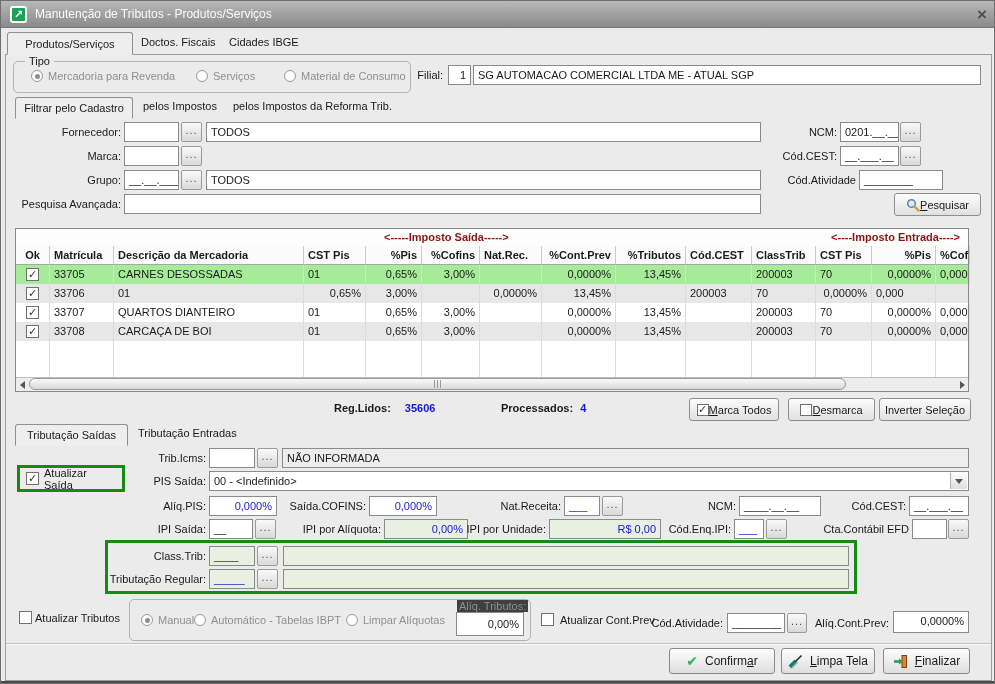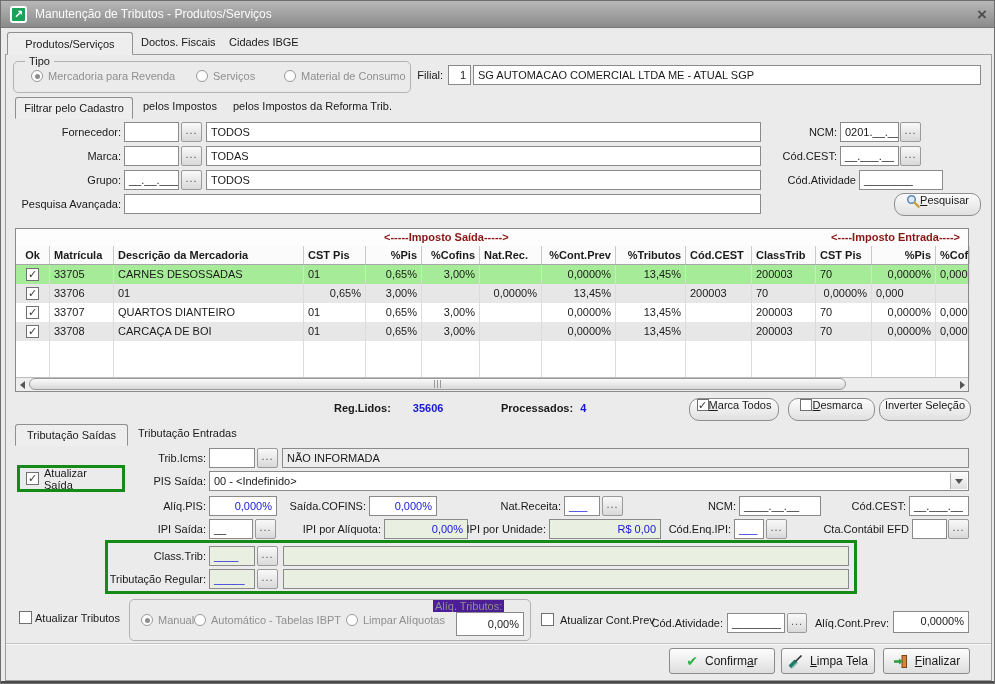--- a/index.html
+++ b/index.html
@@ -31,21 +31,21 @@
 .blue{color:#1616d8}
 .right{text-align:right}
 .center{text-align:center}
 .b{font-weight:bold}
 .btn3{border:1px solid #9a9a9a;background:linear-gradient(#f9f9f9,#d9d9d9);border-radius:2px;height:20px;text-align:center;line-height:15px;color:#555;letter-spacing:1px}
 .combo-arrow{position:absolute;right:1px;top:1px;bottom:1px;width:17px;background:linear-gradient(#fcfcfc,#dedede);border-left:1px solid #b0b0b0;display:flex;align-items:center;justify-content:center}
 .tri-down{width:0;height:0;border-left:4px solid transparent;border-right:4px solid transparent;border-top:5px solid #555}
 .tri-left{width:0;height:0;border-top:4px solid transparent;border-bottom:4px solid transparent;border-right:5px solid #555}
 .tri-right{width:0;height:0;border-top:4px solid transparent;border-bottom:4px solid transparent;border-left:5px solid #555}
 .cb{width:13px;height:13px;border:1px solid #707070;background:#fff;display:inline-flex;align-items:center;justify-content:center;font-size:11px;color:#333;flex:none;line-height:1}
-.wbtn{border:1px solid #8e8e8e;background:linear-gradient(#fcfcfc,#e0e0e0);border-radius:10px;display:flex;align-items:flex-start;justify-content:center;gap:0;white-space:nowrap}
+.wbtn{border:1px solid #8e8e8e;background:linear-gradient(#fcfcfc,#e0e0e0);border-radius:3px;display:flex;align-items:center;justify-content:center;gap:0;white-space:nowrap}
 .green-annot{border:3px solid #168a16}
 
 .grid-wrap{border:1px solid #8a8a8a;background:#fff}
 .grid-grouprow{position:relative;height:17px;background:#fdfdfd;font-weight:bold;color:#8b1515}
 .grid-cols{display:grid;grid-template-columns:34px 64px 190px 62px 56px 58px 62px 74px 70px 66px 64px 56px 64px 34px}
 .grid-header{height:19px;border-bottom:1px solid #a8a8a8;background:#fbfbfb}
 .grid-header .gc{font-weight:bold;border-right:1px solid #c9c9c9}
 .gc{padding:2px 4px;line-height:14px;white-space:nowrap;overflow:hidden;border-right:1px solid #dcdcdc}
 .grid-row{height:19px}
 .grid-row.sel{background:#a6eb97}
@@ -109,21 +109,20 @@
   <div class="abs inp" style="left:123px;top:121px;width:55px"></div>
   <div class="abs btn3" style="left:180px;top:121px;width:21px">...</div>
   <div class="abs inp" style="left:205px;top:121px;width:555px">TODOS</div>
   <div class="abs lbl" style="left:776px;top:121px;width:60px">NCM:</div>
   <div class="abs inp" style="left:839px;top:121px;width:59px">0201.__.__</div>
   <div class="abs btn3" style="left:899px;top:121px;width:21px">...</div>
 
   <div class="abs lbl" style="left:6px;top:145px;width:114px">Marca:</div>
   <div class="abs inp" style="left:123px;top:145px;width:55px"></div>
   <div class="abs btn3" style="left:180px;top:145px;width:21px">...</div>
-  <div class="abs inp" style="left:205px;top:145px;width:555px">TODAS</div>
   <div class="abs lbl" style="left:776px;top:145px;width:60px">Cód.CEST:</div>
   <div class="abs inp" style="left:839px;top:145px;width:59px">__.___.__</div>
   <div class="abs btn3" style="left:899px;top:145px;width:21px">...</div>
 
   <div class="abs lbl" style="left:6px;top:169px;width:114px">Grupo:</div>
   <div class="abs inp" style="left:123px;top:169px;width:55px">__.__.___</div>
   <div class="abs btn3" style="left:180px;top:169px;width:21px">...</div>
   <div class="abs inp" style="left:205px;top:169px;width:555px">TODOS</div>
   <div class="abs lbl" style="left:740px;top:169px;width:115px">Cód.Atividade</div>
   <div class="abs inp" style="left:858px;top:169px;width:84px">________</div>
@@ -293,21 +292,21 @@
         <div class="sb-thumb">
             <div class="sb-grip"></div>
           </div>
       </div>
       <div class="sb-btn">
           <span class="tri-right"></span>
         </div>
     </div>
   </div>
 
-  <div class="abs" style="left:333px;top:401px;display:flex;gap:22px">
+  <div class="abs" style="left:333px;top:401px;display:flex;gap:14px">
     <span class="b">Reg.Lidos:</span>
     <span class="b blue">35606</span>
   </div>
   <div class="abs" style="left:500px;top:401px;display:flex;gap:7px">
     <span class="b">Processados:</span>
     <span class="b blue">4</span>
   </div>
   <div class="abs wbtn" style="left:688px;top:397px;width:90px;height:23px">
     <span class="cb" style="width:12px;height:12px">
         <span>✓</span>
@@ -390,21 +389,21 @@
     <span class="gray">Manual</span>
   </div>
   <div class="abs" style="left:193px;top:613px;display:flex;align-items:center;gap:5px">
     <span class="radio"></span>
     <span class="gray">Automático - Tabelas IBPT</span>
   </div>
   <div class="abs" style="left:345px;top:613px;display:flex;align-items:center;gap:5px">
     <span class="radio"></span>
     <span class="gray">Limpar Alíquotas</span>
   </div>
-  <div class="abs gray" style="left:432px;top:599px;white-space:nowrap;background:#4c1d95;padding:0 2px">Alíq. Tributos:</div>
+  <div class="abs gray" style="left:456px;top:599px;white-space:nowrap;background:#404040;padding:0 2px">Alíq. Tributos:</div>
   <div class="abs inp right" style="left:455px;top:611px;width:68px;height:24px;line-height:22px">0,00%</div>
   <div class="abs" style="left:540px;top:612px;display:flex;align-items:center;gap:6px">
     <span class="cb"></span>
     <span>Atualizar Cont.Prev</span>
   </div>
   <div class="abs lbl" style="left:648px;top:612px;width:74px">Cód.Atividade:</div>
   <div class="abs inp" style="left:726px;top:612px;width:58px">________</div>
   <div class="abs btn3" style="left:786px;top:612px;width:20px">...</div>
   <div class="abs lbl" style="left:806px;top:612px;width:82px">Alíq.Cont.Prev:</div>
   <div class="abs inp right" style="left:892px;top:610px;width:76px;height:22px">0,0000%</div>

